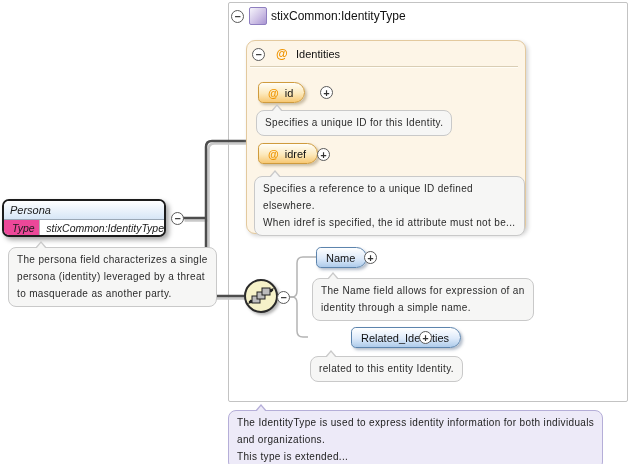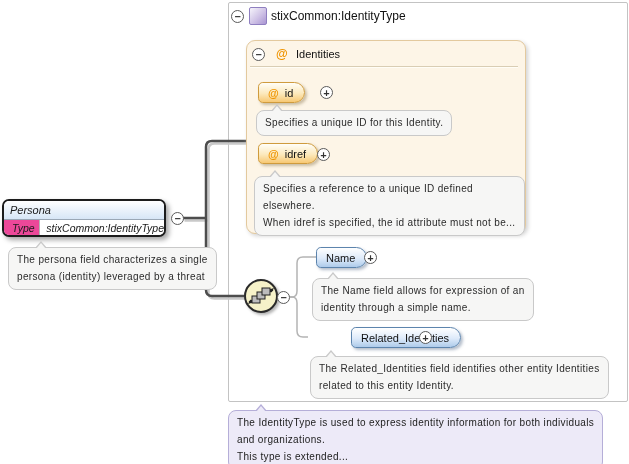--- a/index.html
+++ b/index.html
@@ -124,35 +124,35 @@
   <div class="abs tip" style="left:312px;top:278px;">
     <div>The Name field allows for expression of an</div>
     <div>identity through a simple name.</div>
   </div>
 
   <div class="abs badge badge-elem" style="left:308px;top:327px;margin-left:43px;">
     <span>Related_Identities</span>
   </div>
   <span class="abs pm" style="left:419px;top:331px;">+</span>
   <div class="abs tip" style="left:310px;top:356px;">
-    <div>The Related_Identities field identifies other entity Identities</div>
     <div>related to this entity Identity.</div>
   </div>
 
   <div class="abs persona-box">
     <div class="persona-title">Persona</div>
     <div class="persona-row">
       <span class="persona-type-label">Type</span>
       <span class="persona-type-value">stixCommon:IdentityType</span>
     </div>
   </div>
   <span class="abs pm" style="left:171px;top:212px;">−</span>
   <div class="abs tip tip-persona" style="left:8px;top:247px;">
     <div>The persona field characterizes a single</div>
     <div>persona (identity) leveraged by a threat</div>
+    <div>to masquerade as another party.</div>
   </div>
 
   <div class="abs tip tip-purple" style="left:228px;top:410px;">
     <div>The IdentityType is used to express identity information for both individuals</div>
     <div>and organizations.</div>
     <div>This type is extended...</div>
   </div>
 
 </div>
 

